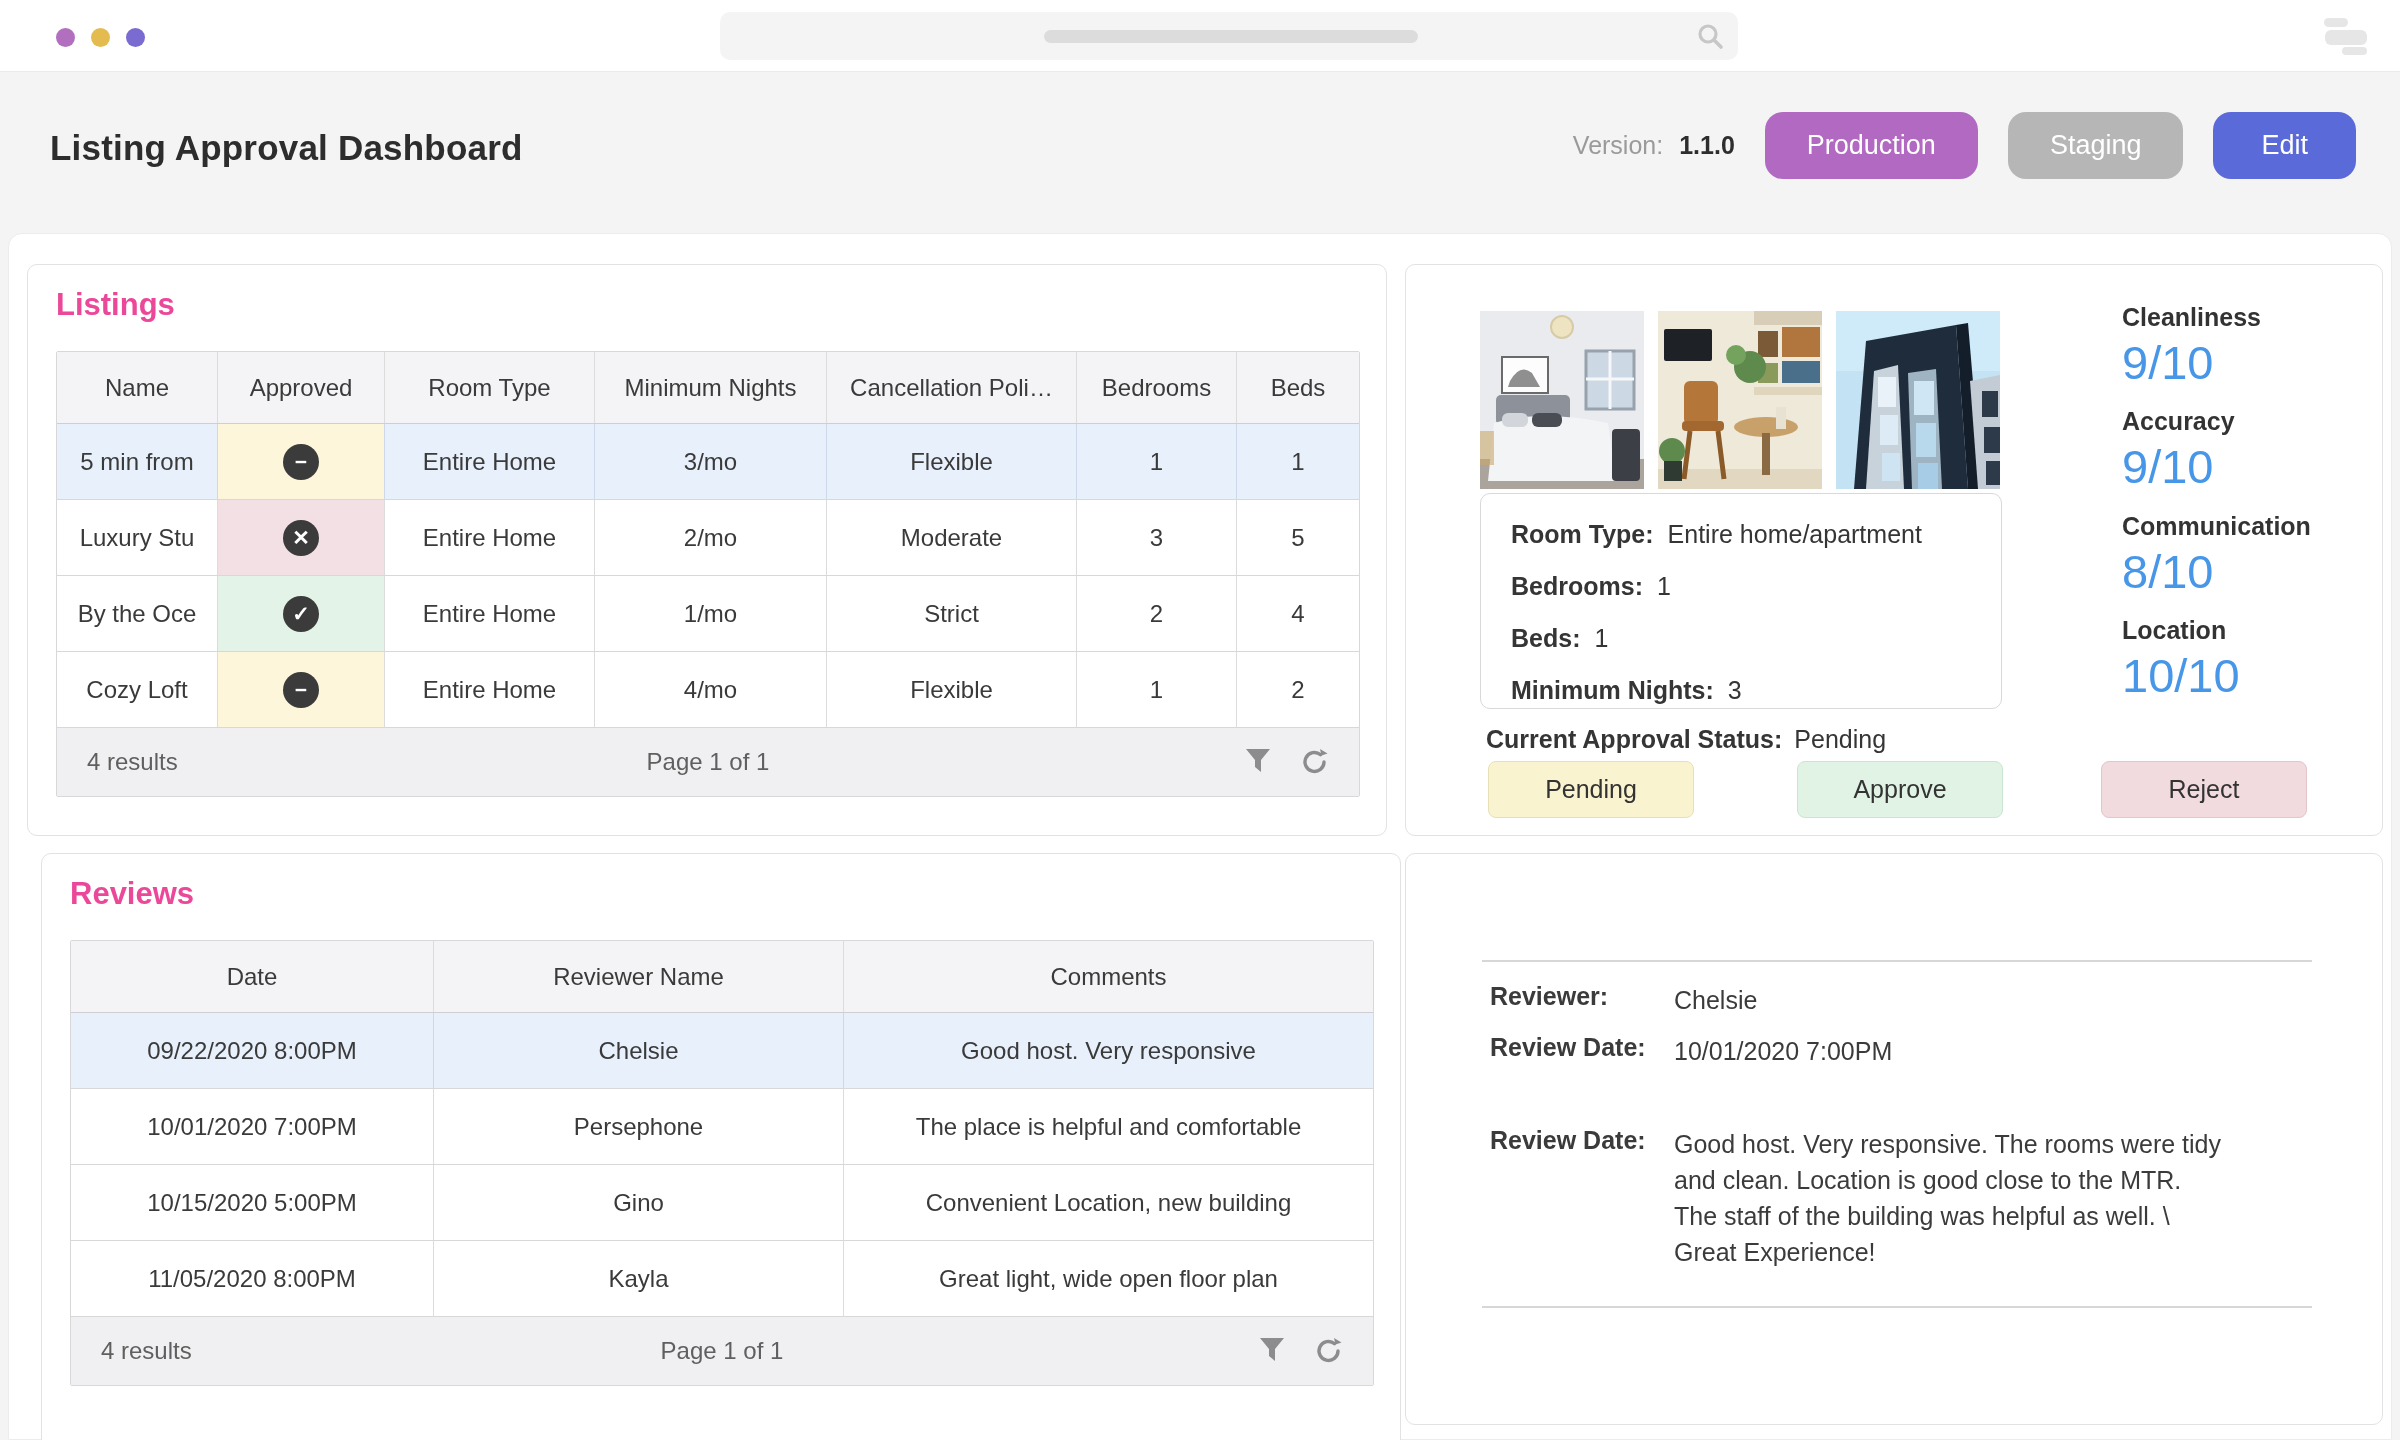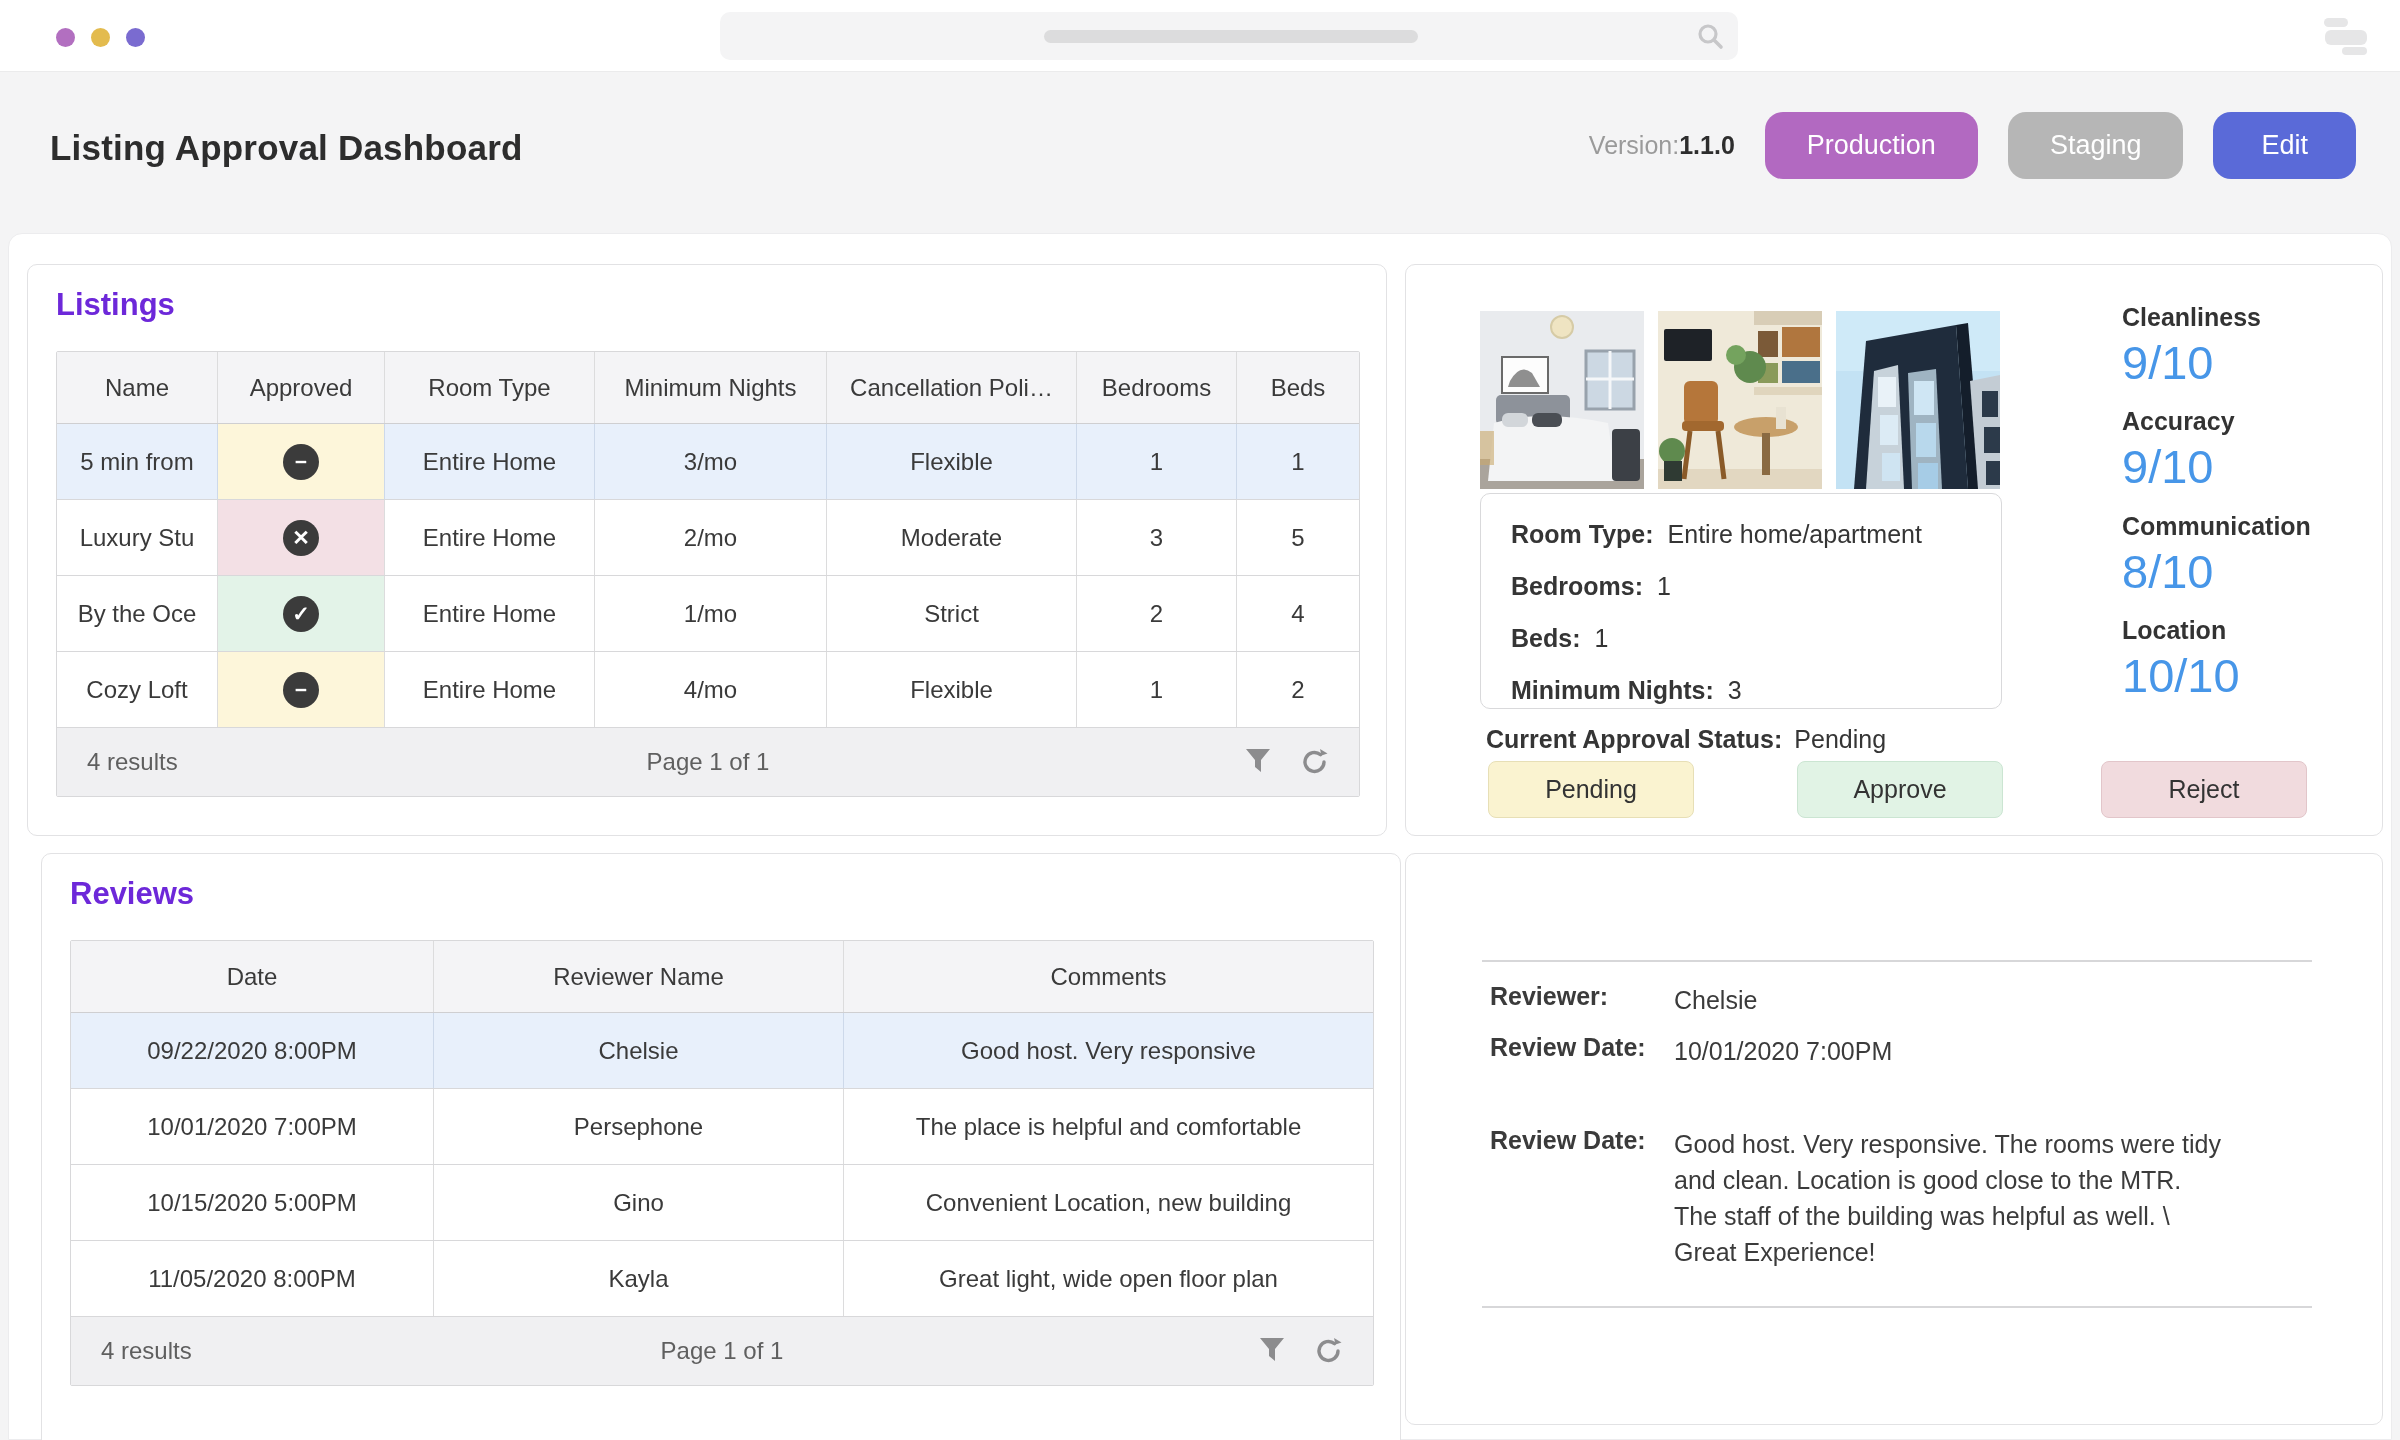--- a/index.html
+++ b/index.html
@@ -35,42 +35,42 @@
   .bm1 { left: 0; top: 0; width: 24px; height: 9px; }
   .bm2 { left: 1px; top: 12px; width: 42px; height: 15px; }
   .bm3 { left: 18px; top: 29px; width: 25px; height: 8px; }
   
   .page-title {
     position: absolute; left: 50px; top: 128px;
     font-size: 35px; font-weight: 700; color: #2d2d2d; letter-spacing: .2px;
   }
   .env-row { position: absolute; right: 44px; top: 111px; height: 68px; display: flex; align-items: center; gap: 30px; }
   .version { font-size: 25px; color: #9a9a9a; }
-  .version b { color: #2d2d2d; font-weight: 700; margin-left: 0; }
+  .version b { color: #2d2d2d; font-weight: 700; margin-left: 16px; }
   .env-btn {
     height: 67px; border: none; border-radius: 18px; color: #ffffff;
     font-family: inherit; font-size: 27px; cursor: pointer; padding: 0 42px;
   }
   .btn-production { background: #b269c1; }
   .btn-staging  { background: #b6b6b6; }
   .btn-edit     { background: #5a6ad8; padding: 0 48px; }
   
   .main {
     position: absolute; left: 8px; top: 233px; width: 2384px; height: 1207px;
     background: #ffffff; border: 1px solid #ececee; border-radius: 14px 14px 0 0;
   }
   .card {
     position: absolute; background: #ffffff;
     border: 1px solid #e2e2e4; border-radius: 10px;
   }
   .card-listings { left: 18px;  top: 30px;  width: 1360px; height: 572px; }
   .card-detail   { left: 1396px; top: 30px; width: 978px;  height: 572px; }
   .card-reviews  { left: 32px;  top: 619px; width: 1360px; height: 700px; }
   .card-review-detail { left: 1396px; top: 619px; width: 978px; height: 572px; }
-  .card h2 { position: absolute; left: 28px; top: 22px; font-size: 31px; font-weight: 600; color: #6d28d9; }
+  .card h2 { position: absolute; left: 28px; top: 22px; font-size: 31px; font-weight: 600; color: #ec4899; }
   
   .table {
     position: absolute; left: 28px; top: 86px; width: 1304px;
     border: 1px solid #d8d8da; border-radius: 2px; overflow: hidden;
     font-size: 24px; color: #3a3a3a;
   }
   .trow { display: grid; }
   .grid-listings { grid-template-columns: 161px 167px 210px 232px 250px 160px 122px; }
   .grid-reviews  { grid-template-columns: 363px 410px 529px; }
   .tcell {

